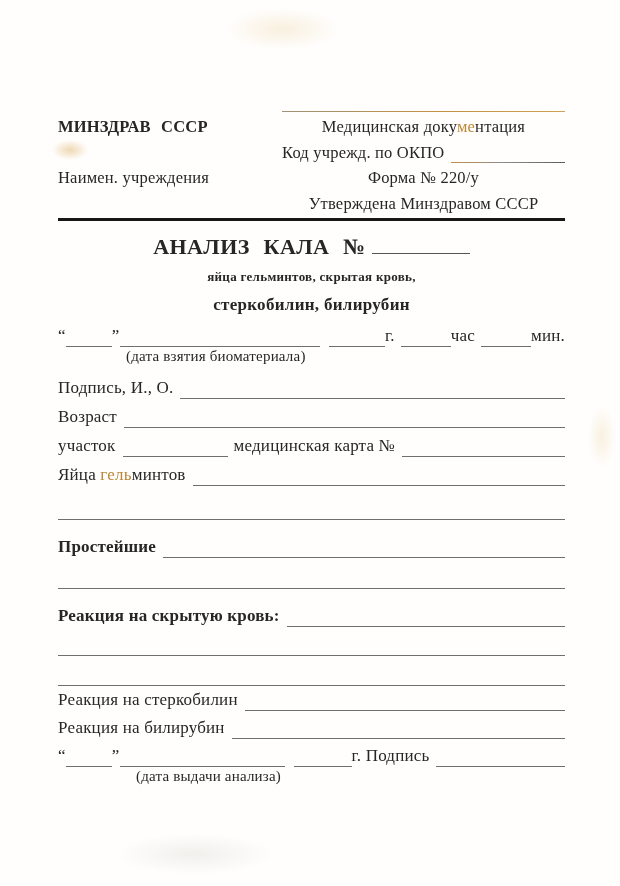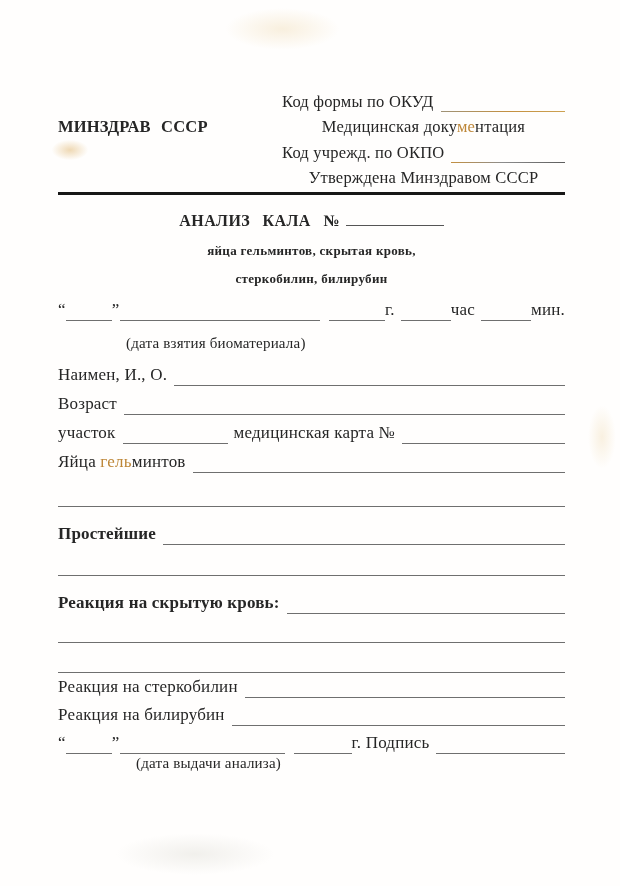--- a/index.html
+++ b/index.html
@@ -26,31 +26,31 @@
   .u-okud { border-bottom:1.6px solid; border-image:linear-gradient(90deg,#9e9278 0%,#c49040 55%,#cda252 100%) 1; }
   .u-okpo { border-bottom:1.6px solid; border-image:linear-gradient(90deg,#c49040 0%,#8d8d8d 45%,#5c5c5c 100%) 1; }
   .u-orange { border-bottom-color:#c08a3e; }
   .org { color:#bd8637; }
   .mlab { margin-right:7px; flex:none; }
   .ml6 { margin-left:6px; }
 
   .rule { border-top:3px solid #171717; margin-top:4px; }
 
   
-  .title1 { text-align:center; font-weight:bold; font-size:16px; margin-top:13px; line-height:26px; letter-spacing:0.4px; }
+  .title1 { text-align:center; font-weight:bold; font-size:22px; margin-top:13px; line-height:26px; letter-spacing:0.4px; }
   .title1 .ttext { word-spacing:8px; }
   .title-u { display:inline-block; width:98px; border-bottom:1.7px solid #555; height:14px; margin-left:6px; }
   .title2 { text-align:center; font-weight:bold; font-size:13px; line-height:28px; margin-top:3px; letter-spacing:0.3px; }
-  .title3 { text-align:center; font-weight:bold; font-size:13px; line-height:28px; letter-spacing:0.3px; }
+  .title3 { text-align:center; font-weight:bold; font-size:17px; line-height:28px; letter-spacing:0.3px; }
 
   
   .frow { display:flex; align-items:flex-end; font-size:17px; line-height:22px; letter-spacing:0.2px; }
   .frow span.lbl { flex:none; margin-right:7px; }
   .caption { font-size:15px; line-height:17px; letter-spacing:0.2px; }
-  .cap1 { margin-left:68px; margin-top:14px; }
+  .cap1 { margin-left:68px; margin-top:1px; }
   .cap2 { margin-left:78px; margin-top:1px; }
   .q { flex:none; font-size:17px; }
   .sp8 { width:9px; flex:none; }
   .w45 { width:46px; } .w55 { width:56px; } .w50 { width:50px; }
   .w58 { width:58px; } .w80 { width:80px; } .w92 { width:92px; }
   .w105 { width:105px; } .w165 { width:165px; }
 
   .mt12 { margin-top:12px; } .mt7 { margin-top:7px; } .mt6 { margin-top:6px; }
   .mt4 { margin-top:16px;font-weight:bold; } .mt3 { margin-top:3px; }
   .mt9 { margin-top:9px; } .mt10 { margin-top:10px; } .mt11 { margin-top:11px; }
@@ -71,34 +71,37 @@
   <div class="smudge" id="sm2"></div>
   <div class="smudge" id="sm3"></div>
   <div class="smudge" id="sm4"></div>
 
   <div class="content">
 
     <div>
       <div class="hrow">
         <div class="hleft"></div>
         <div class="hright-flex">
-          <span class="mlab">Код формы по ОКУД</span>
           <span class="u grow u-okud"></span>
         </div>
       </div>
       <div class="hrow">
         <div class="hleft bold ws6">МИНЗДРАВ СССР</div>
         <div class="hright"><span>Медицинская доку</span><span class="org">ме</span><span>нтация</span></div>
       </div>
       <div class="hrow">
         <div class="hleft"></div>
         <div class="hright-flex">
           <span class="mlab">Код учрежд. по ОКПО</span>
           <span class="u grow u-okpo"></span>
         </div>
+      </div>
+      <div class="hrow">
+        <div class="hleft">Наимен. учреждения</div>
+        <div class="hright">Форма № 220/у</div>
       </div>
       <div class="hrow">
         <div class="hleft"></div>
         <div class="hright">Утверждена Минздравом СССР</div>
       </div>
       <div class="rule"></div>
     </div>
 
     <div class="title1">
       <span class="ttext">АНАЛИЗ КАЛА №</span><span class="title-u"></span>
@@ -115,21 +118,21 @@
       <span class="u w55"></span>
       <span>г.</span>
       <span class="u w50 ml6"></span>
       <span>час</span>
       <span class="u w50 ml6"></span>
       <span>мин.</span>
     </div>
     <div class="caption cap1">(дата взятия биоматериала)</div>
 
     <div class="frow mt12">
-      <span class="lbl">Наимен, И., О.</span>
+      <span class="lbl">Подпись, И., О.</span>
       <span class="u grow"></span>
     </div>
     <div class="frow mt7">
       <span class="lbl">Возраст</span>
       <span class="u grow"></span>
     </div>
     <div class="frow mt7">
       <span class="lbl">участок</span>
       <span class="u w105"></span>
       <span class="lbl ml6">медицинская карта №</span>

